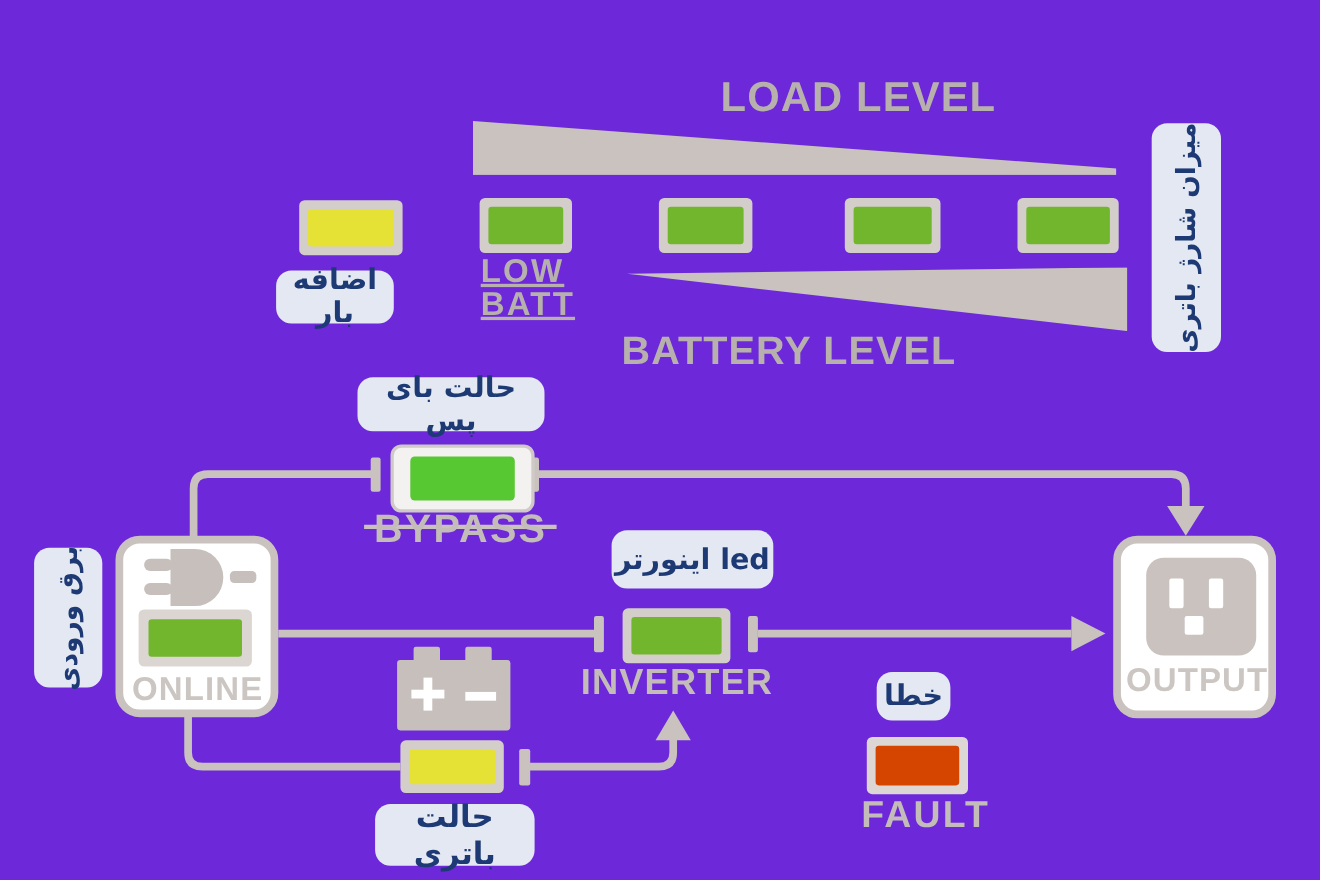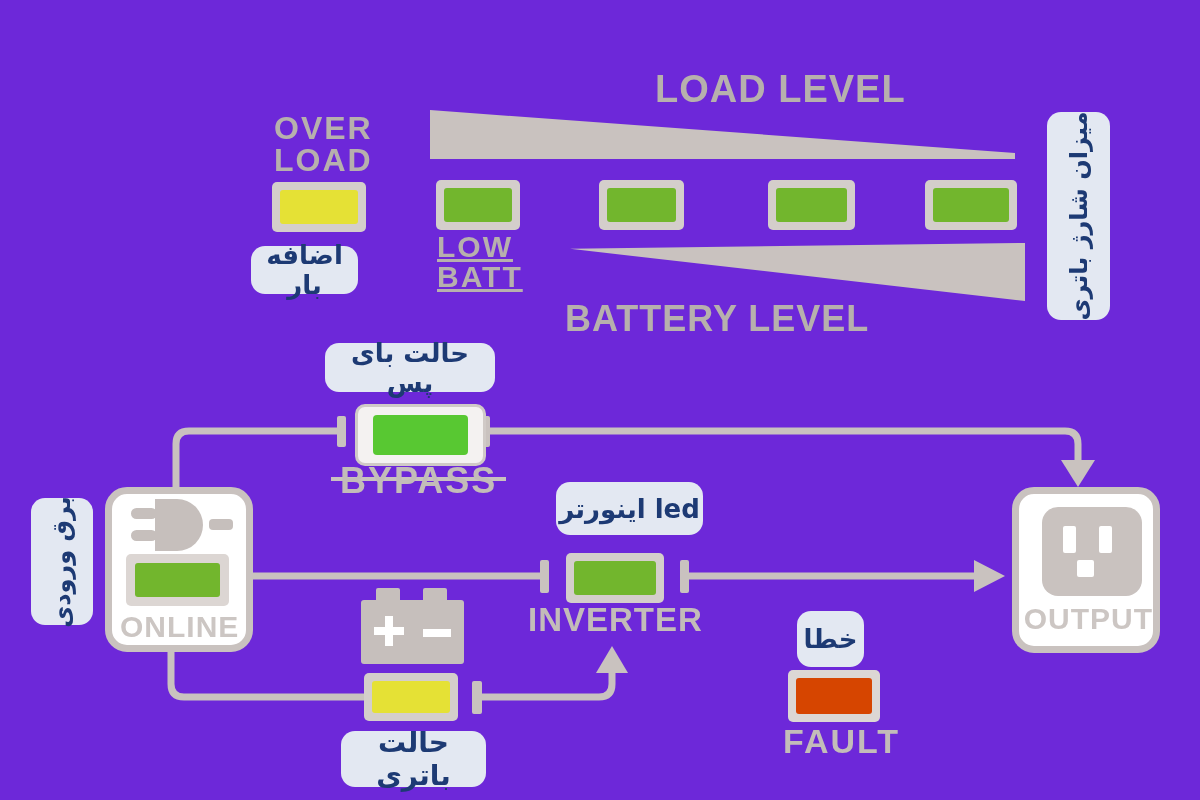--- a/index.html
+++ b/index.html
@@ -57,24 +57,20 @@
       <rect x="481" y="416" width="9" height="31" rx="2"></rect>
       <rect x="540" y="560" width="9" height="33" rx="2"></rect>
       <rect x="680" y="560" width="9" height="33" rx="2"></rect>
       <rect x="472" y="681" width="10" height="33" rx="2"></rect>
     </g>
   </svg>
 
   <div class="abs gtxt" style="left:655px;top:68px;font-size:38px;letter-spacing:1px;">LOAD LEVEL</div>
   <div class="abs wedge" id="load-wedge"></div>
 
-  <div class="abs gtxt" style="left:274px;top:112px;font-size:32px;line-height:1.0;">
-    <div>OVER</div>
-    <div>LOAD</div>
-  </div>
   <div class="abs led" style="left:272px;top:182px;width:94px;height:50px;">
     <div class="fill fill-yellow"></div>
   </div>
 
   <div class="abs led" style="left:436px;top:180px;width:84px;height:50px;">
     <div class="fill fill-green"></div>
   </div>
   <div class="abs led" style="left:599px;top:180px;width:85px;height:50px;">
     <div class="fill fill-green"></div>
   </div>
@@ -102,21 +98,21 @@
   <div class="abs chip" style="left:325px;top:343px;width:170px;height:49px;font-size:26px;" dir="rtl">حالت بای پس</div>
 
   <div class="abs chip" style="left:31px;top:498px;width:62px;height:127px;">
     <span class="vtxt" style="font-size:24px;" dir="rtl">برق ورودی</span>
   </div>
 
   <div class="abs chip" style="left:556px;top:482px;width:147px;height:53px;font-size:26px;" dir="rtl">led اینورتر</div>
 
   <div class="abs chip" style="left:341px;top:731px;width:145px;height:56px;font-size:28px;" dir="rtl">حالت باتری</div>
 
-  <div class="abs chip" style="left:797px;top:611px;width:67px;height:56px;font-size:26px;" dir="rtl">خطا</div>
+  <div class="abs chip" style="left:797px;top:611px;width:67px;height:44px;font-size:26px;" dir="rtl">خطا</div>
 
   <div class="abs" style="left:355px;top:404px;width:125px;height:56px;background:#f4f2f1;
        border:3px solid #d0cac7;border-radius:10px;">
     <div class="abs fill-bright" style="left:15px;right:15px;top:8px;bottom:8px;border-radius:4px;"></div>
   </div>
   <div class="abs panelbox" style="left:105px;top:487px;width:134px;height:151px;">
     <div>
       <div class="abs" style="left:19px;top:14px;width:26px;height:11px;background:#c6bfbc;border-radius:6px;"></div>
       <div class="abs" style="left:19px;top:36px;width:26px;height:11px;background:#c6bfbc;border-radius:6px;"></div>
       <div class="abs" style="left:43px;top:5px;width:48px;height:52px;background:#c6bfbc;border-radius:0 26px 26px 0;"></div>

